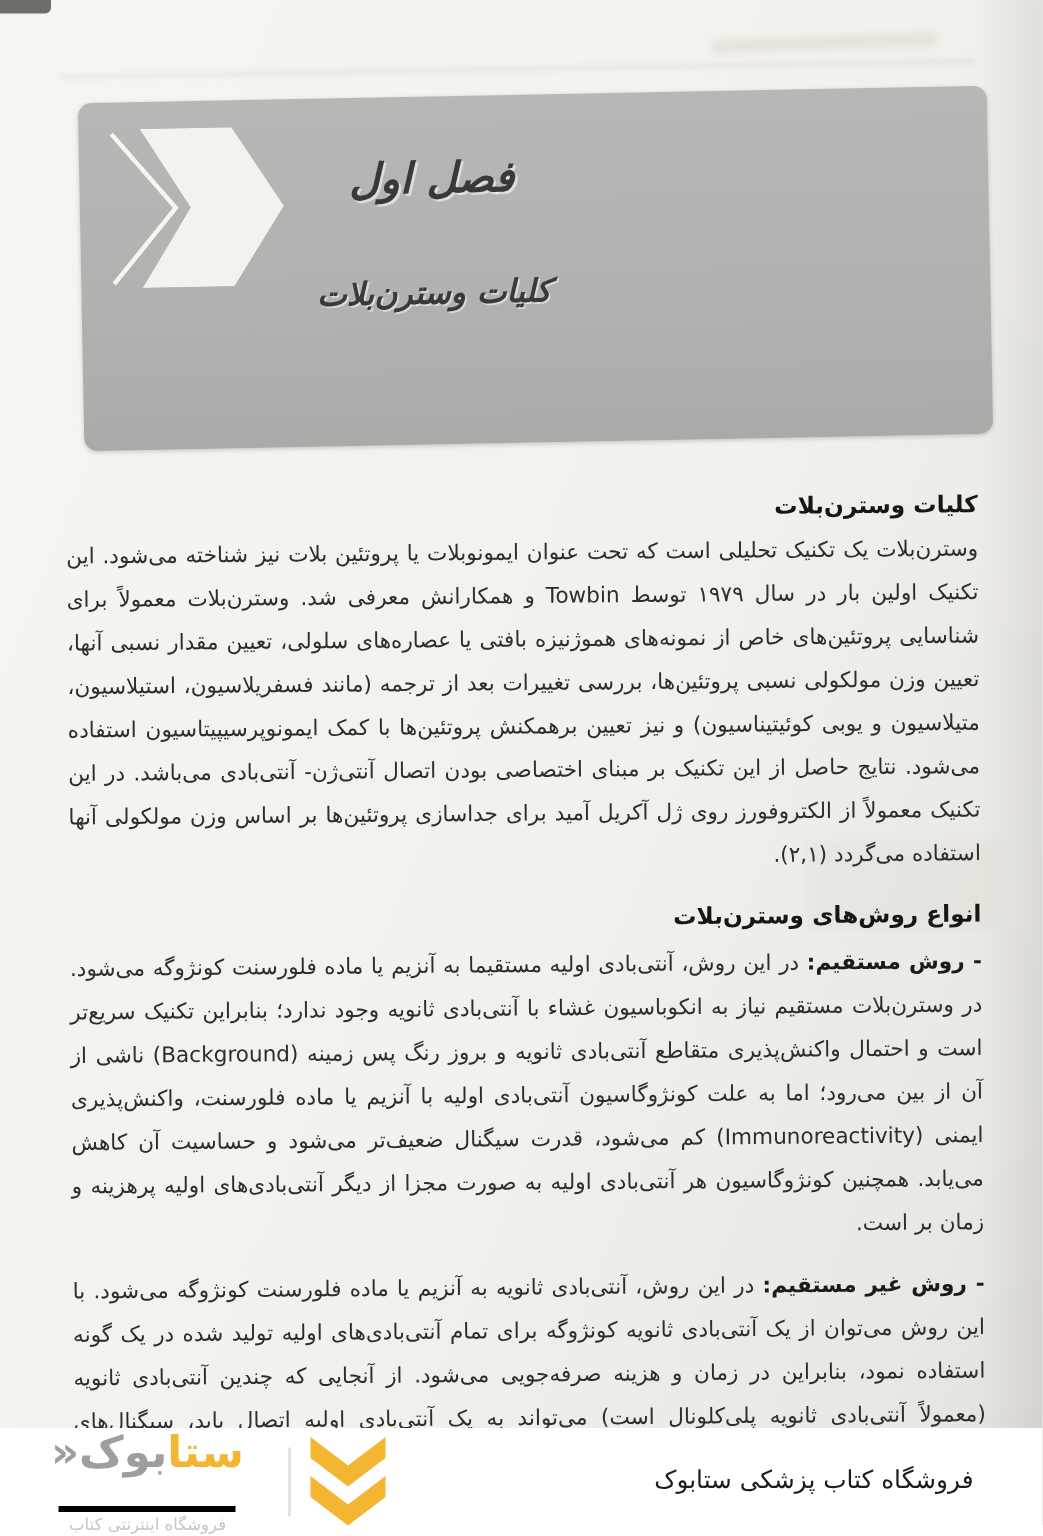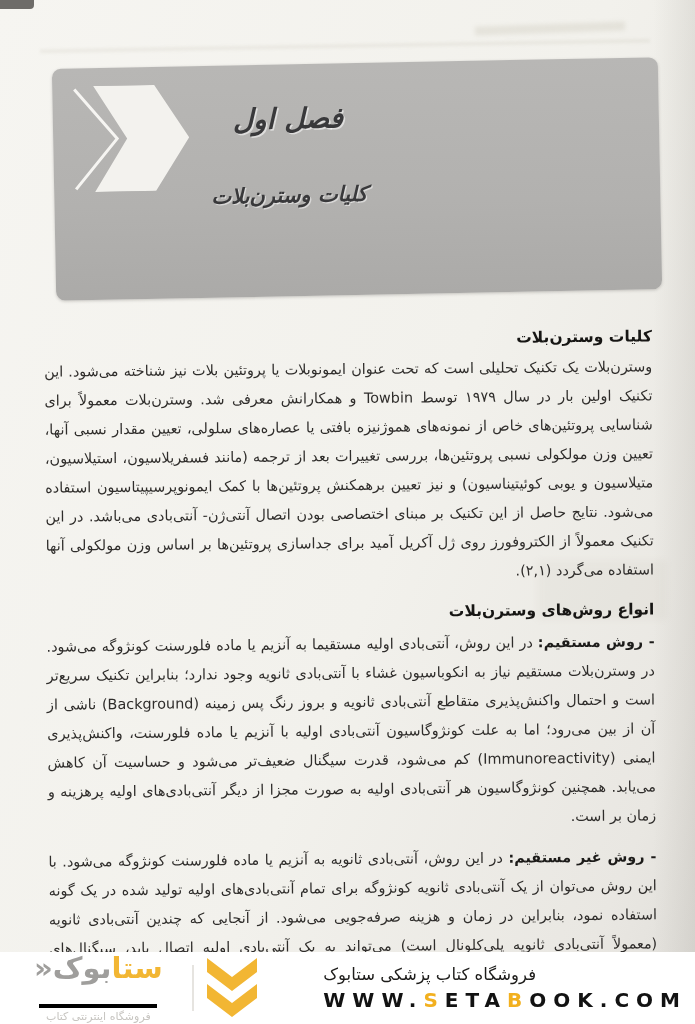--- a/index.html
+++ b/index.html
@@ -131,17 +131,16 @@
       </div>
       <div class="logo-divider"></div>
       <svg width="52" height="60" viewBox="0 0 52 60">
         <polygon points="1,0 26,19 51,0 51,14 26,33 1,14" fill="#F2B633"></polygon>
         <polygon points="1,26 26,45 51,26 51,40 26,59 1,40" fill="#F2B633"></polygon>
       </svg>
     </div>
 
     <div class="store-block">
       <div class="store-title">فروشگاه کتاب پزشکی ستابوک</div>
-      <div class="website"><span>WWW.</span><span class="accent">S</span><span>ETA</span><span class="accent">B</span><span>OOK.COM</span></div>
     </div>
 
   </div>
 </div>
 
 </body></html>

